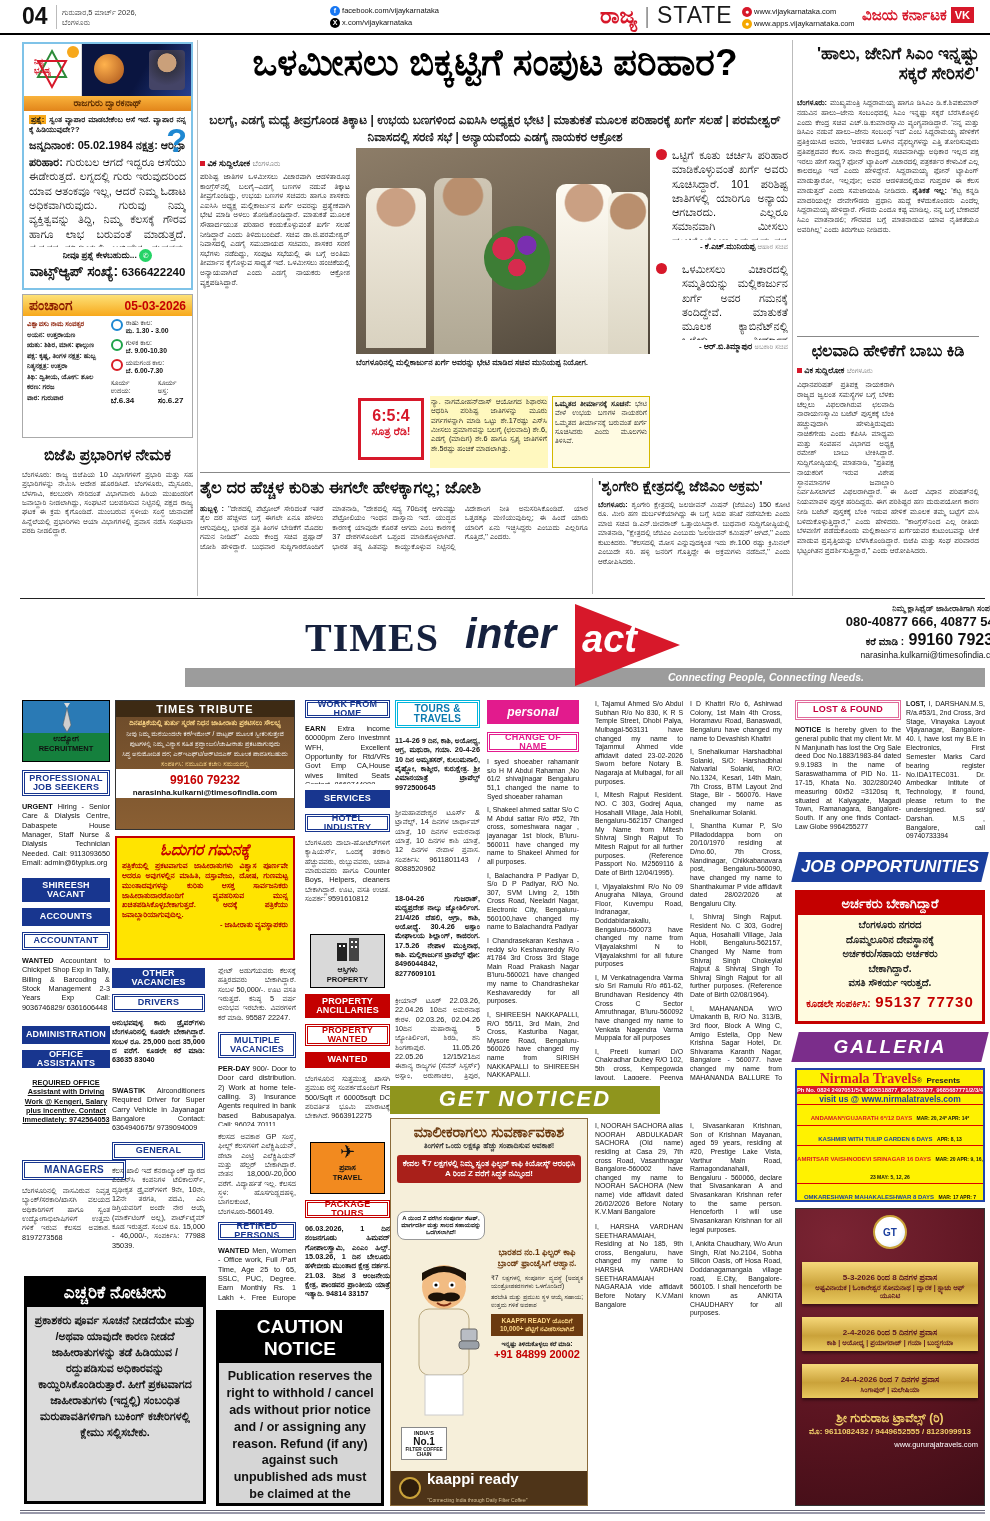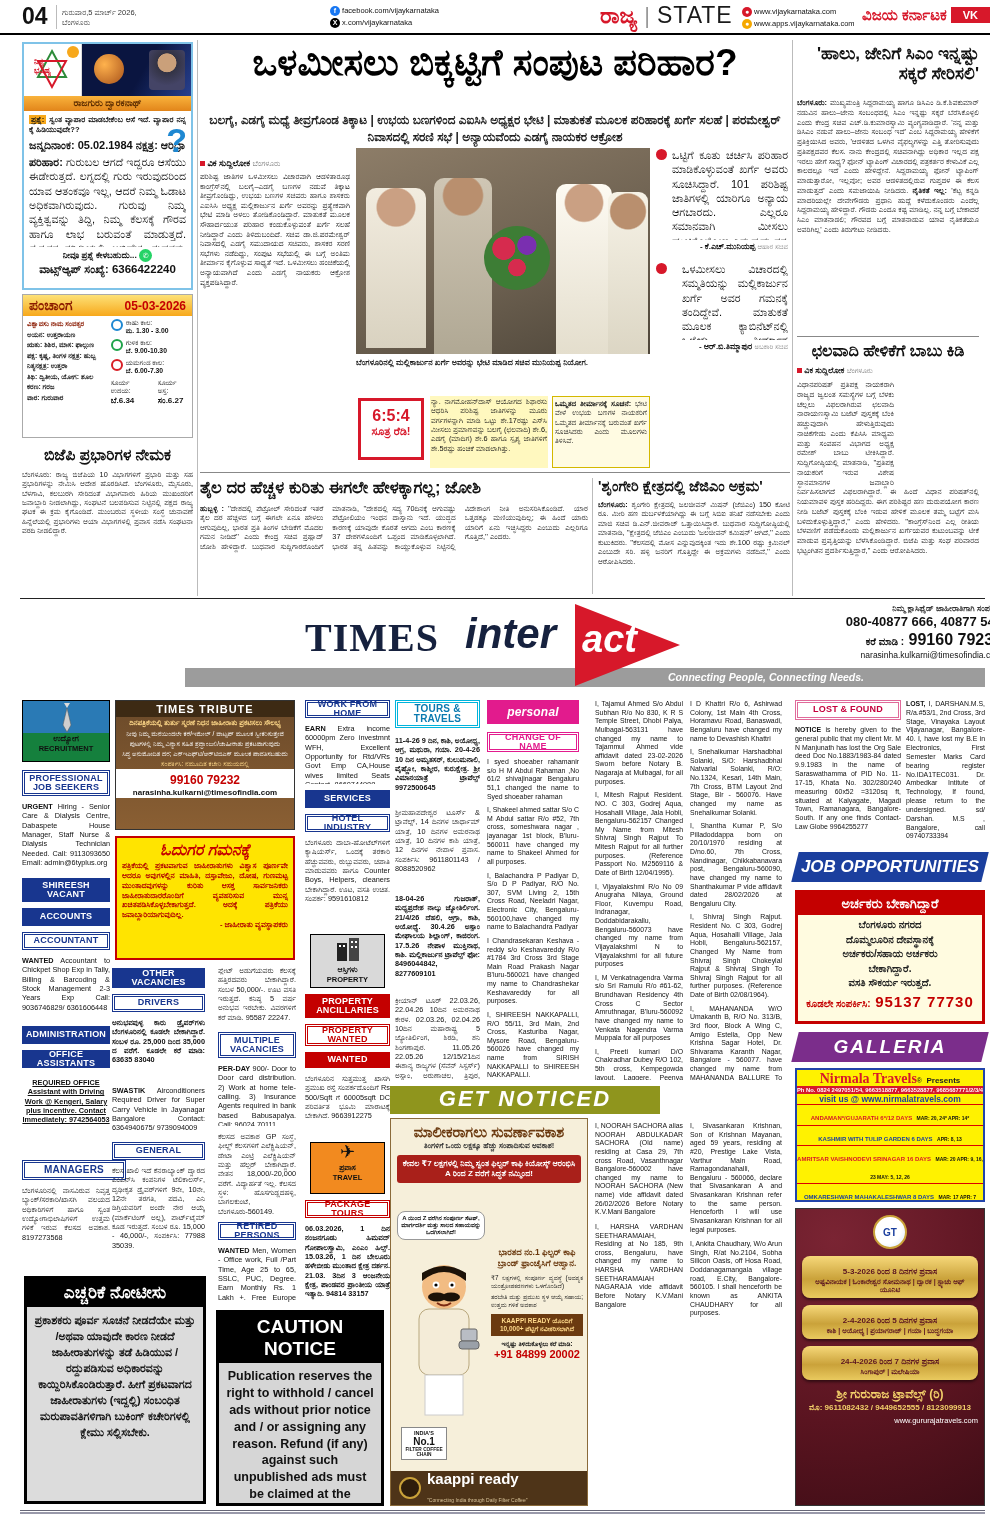--- a/index.html
+++ b/index.html
@@ -15,21 +15,21 @@
 .ch.p{color:#e21b8d;border-color:#e21b8d}
 .ch.pf{background:#e21b8d;color:#fff;border:1px solid #e21b8d;font-style:italic;font-size:12px}
 .ch.cy{color:#0a7ab0;border-color:#00b4dc}
 .vr{position:absolute;width:1px;background:#bbb}
 .hr{position:absolute;height:1px;background:#333}
 .ic{display:inline-flex;width:10px;height:10px;border-radius:50%;color:#fff;font-size:7px;font-weight:bold;align-items:center;justify-content:center;vertical-align:middle}
 .circ{display:inline-block;width:12px;height:12px;border-radius:50%;vertical-align:middle}
 .qdot{width:11px;height:11px;border-radius:50%;background:#d7182a;flex:0 0 11px;margin-top:1px}
 .banner-skew{position:absolute;inset:0;transform:skewX(-14deg)}
 .banner-label{position:relative;color:#fff;font-weight:bold;font-style:italic;text-align:center;width:100%}
-.goldplate{background:linear-gradient(180deg,#f6d87a,#caa23a 55%,#e9c95e);border-radius:8px;color:#5a1420;text-align:center;padding:4px 3px;margin:7px 6px;box-shadow:0 2px 3px rgba(0,0,0,.5)}
+.goldplate{background:linear-gradient(180deg,#f6d87a,#caa23a 55%,#e9c95e);border-radius:0;color:#5a1420;text-align:center;padding:4px 3px;margin:13px 6px;box-shadow:0 2px 3px rgba(0,0,0,.5)}
 .nirrow{border-top:1px solid #d00;text-align:center;line-height:1.1;padding:1px 0}
 </style>
 </head>
 <body>
 
 <div class="b" style="left:0;top:0;width:990px;height:35px;border-bottom:2px solid #000">
   <div class="b" style="left:22px;top:3px;font-size:23px;font-weight:bold">04</div>
   <div class="vr" style="left:56px;top:5px;height:24px"></div>
   <div class="b" style="left:62px;top:8px;font-size:7.5px;line-height:1.35;color:#333">
     <div>ಗುರುವಾರ,5 ಮಾರ್ಚ್ 2026,</div>
@@ -43,21 +43,21 @@
     <span style="color:#d7182a;font-weight:bold;font-size:22px">ರಾಜ್ಯ</span>
     <span style="color:#999;font-size:22px">|</span>
     <span style="font-size:23px;letter-spacing:1px;color:#1a1a1a">STATE</span>
   </div>
   <div class="b" style="left:742px;top:6px;font-size:7.5px;line-height:1.6">
     <div><span class="ic" style="background:#d7182a">●</span> <span>www.vijaykarnataka.com</span></div>
     <div><span class="ic" style="background:#f5a800">●</span> <span>www.apps.vijaykarnataka.com</span></div>
   </div>
   <div class="b" style="left:862px;top:6px;display:flex;align-items:center;gap:4px">
     <span style="color:#d7182a;font-weight:bold;font-size:15px">ವಿಜಯ ಕರ್ನಾಟಕ</span>
-    <span style="background:#d7182a;color:#fff;font-weight:bold;font-size:11px;padding:2px 12px">VK</span>
+    <span style="background:#d7182a;color:#fff;font-weight:bold;font-size:11px;padding:2px 4px">VK</span>
   </div>
 </div>
 
 <div class="b" style="left:22px;top:42px;width:171px;height:248px;border:2px solid #7fc3e8">
   <div style="display:flex;height:52px">
     <div style="width:58px;position:relative;background:#fff;border-right:1px solid #ddd">
       <svg width="44" height="44" viewBox="0 0 44 44" style="position:absolute;left:6px;top:3px">
           <polygon points="22,4 36,30 8,30" fill="none" stroke="#2e8b3a" stroke-width="2"></polygon>
           <polygon points="22,40 8,14 36,14" fill="none" stroke="#d7182a" stroke-width="2"></polygon>
         </svg>
@@ -72,21 +72,21 @@
       <div style="position:absolute;right:6px;top:6px;width:36px;height:40px;background:radial-gradient(circle at 50% 32%,#caa07a 28%,#334 30%,#446 70%);border-radius:4px"></div>
     </div>
   </div>
   <div style="background:linear-gradient(#f9b33c,#e2851a);color:#5a2b00;font-weight:bold;font-size:9px;text-align:center;padding:2px 0">ರಾಜಗುರು ದ್ವಾರಕನಾಥ್</div>
   <div style="padding:4px 5px;position:relative">
     <div class="t" style="font-size:7.6px"><b style="background:#f7a81b;padding:0 2px">ಪ್ರಶ್ನೆ:</b> <span style="font-weight:bold">ಸ್ವಂತ ವ್ಯಾಪಾರ ಮಾಡಬೇಕೆಂಬ ಆಸೆ ಇದೆ. ವ್ಯಾಪಾರ ನನ್ನ ಕೈ ಹಿಡಿಯುವುದೇ??</span></div>
     <div style="position:absolute;right:4px;top:10px;font-size:34px;font-weight:bold;color:#1e88d2">?</div>
     <div class="t" style="margin-top:3px;font-weight:bold">ಜನ್ಮದಿನಾಂಕ: 05.02.1984  ನಕ್ಷತ್ರ: ಆರಿದ್ರಾ</div>
     <div class="t" style="margin-top:3px;height:92px"><b>ಪರಿಹಾರ:</b> <span>ಗುರುಬಲ ಆಗದೆ ಇದ್ದರೂ ಆಸೆಯು ಈಡೇರುತ್ತದೆ. ಲಗ್ನದಲ್ಲಿ ಗುರು ಇರುವುದರಿಂದ ಯಾವ ಆತಂಕವೂ ಇಲ್ಲ, ಆದರೆ ನಿಮ್ಮ ಓಡಾಟ ಅಧಿಕವಾಗಿರುವುದು. ಗುರುವು ನಿಮ್ಮ ವ್ಯಕ್ತಿತ್ವವನ್ನು ತಿದ್ದಿ, ನಿಮ್ಮ ಕೆಲಸಕ್ಕೆ ಗೌರವ ಹಾಗೂ ಲಾಭ ಬರುವಂತೆ ಮಾಡುತ್ತದೆ. ಈಶ್ವರನ ಸನ್ನಿಧಿಯಲ್ಲಿ ಅಭಿಷೇಕ, ರುದ್ರನನ್ನು ಪೂಜಿಸಿ, ರುದ್ರಾಭಿಷೇಕ ಮಾಡಿಸಿ. ನಿಮ್ಮ ಆಸೆಯು ಈಡೇರುತ್ತದೆ.</span></div>
     <div style="text-align:center;margin-top:2px;font-weight:bold;font-size:8.5px"><span>ನೀವೂ ಪ್ರಶ್ನೆ ಕೇಳಬಹುದು...</span> <span class="ic" style="background:#25d366;width:13px;height:13px">✆</span></div>
-    <div style="text-align:center;margin-top:1px;font-weight:bold;font-size:11.5px"><span style="font-size:11px">ವಾಟ್ಸ್‌ಆ್ಯಪ್ ಸಂಖ್ಯೆ:</span> <span>6366422240</span></div>
+    <div style="text-align:center;margin-top:1px;font-weight:bold;font-size:11.5px"><span style="font-size:14px">ವಾಟ್ಸ್‌ಆ್ಯಪ್ ಸಂಖ್ಯೆ:</span> <span>6366422240</span></div>
   </div>
 </div>
 
 <div class="b" style="left:22px;top:294px;width:171px;height:144px;border:1px solid #aaa">
   <div style="background:linear-gradient(#fde177,#f7a81b);padding:2px 6px;display:flex;justify-content:space-between;align-items:center">
     <span style="color:#8a1a00;font-weight:bold;font-size:14px">ಪಂಚಾಂಗ</span>
     <span style="color:#c40000;font-weight:bold;font-size:12px">05-03-2026</span>
   </div>
   <div style="display:flex;padding:3px 4px">
     <div style="width:52%;font-size:6.8px;line-height:1.55;font-weight:bold;color:#222">

